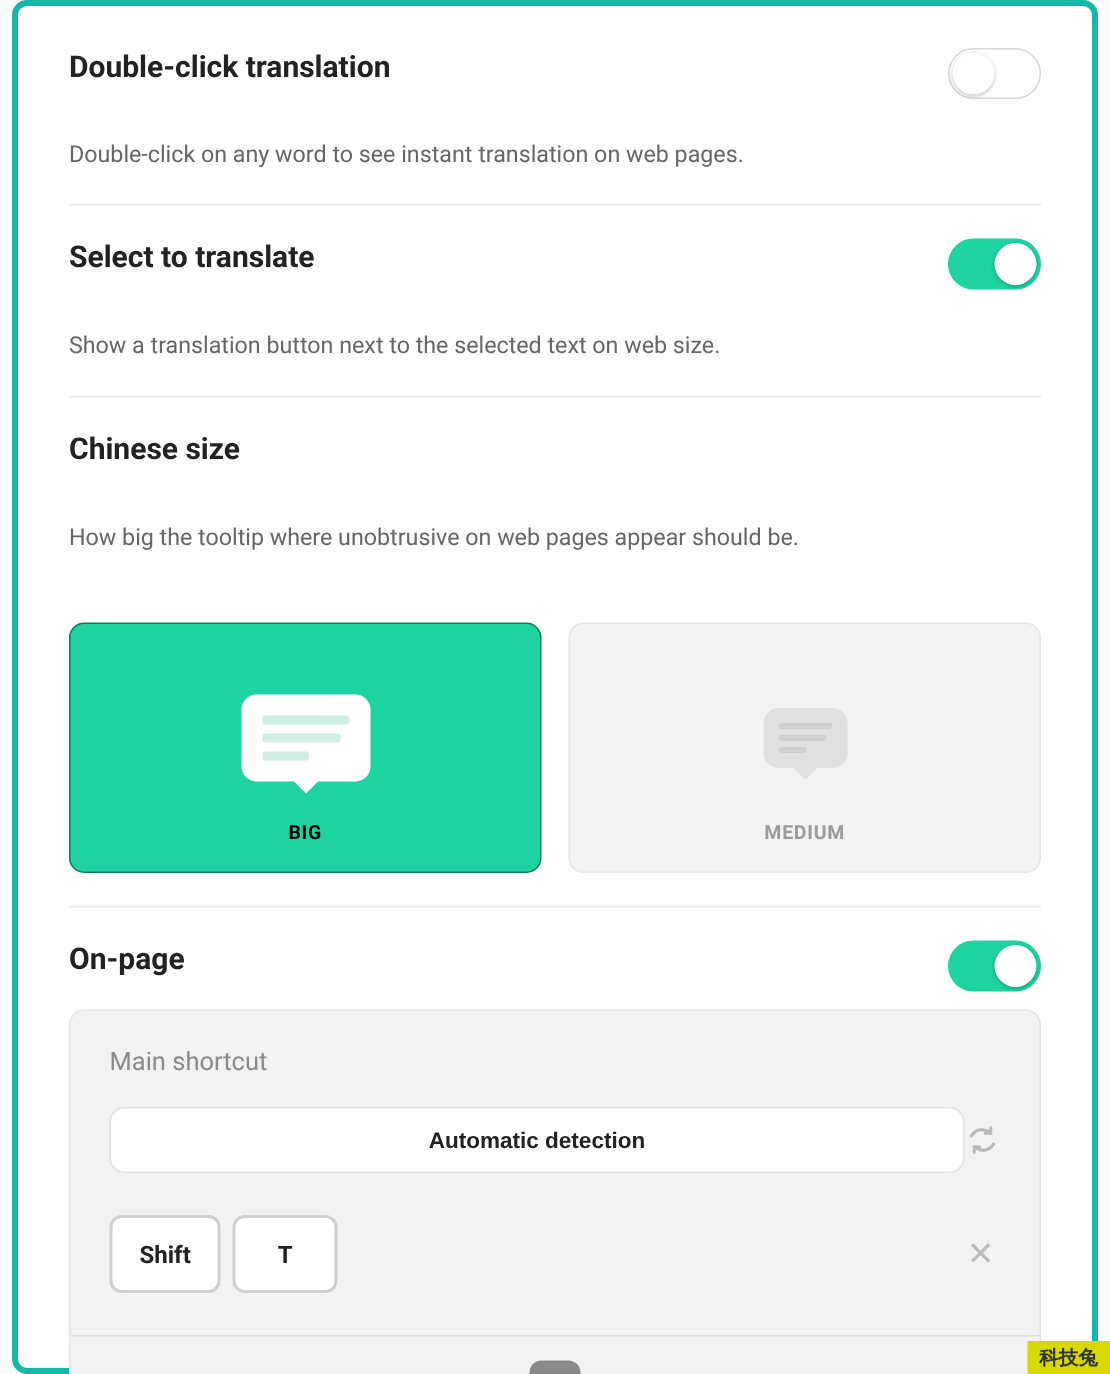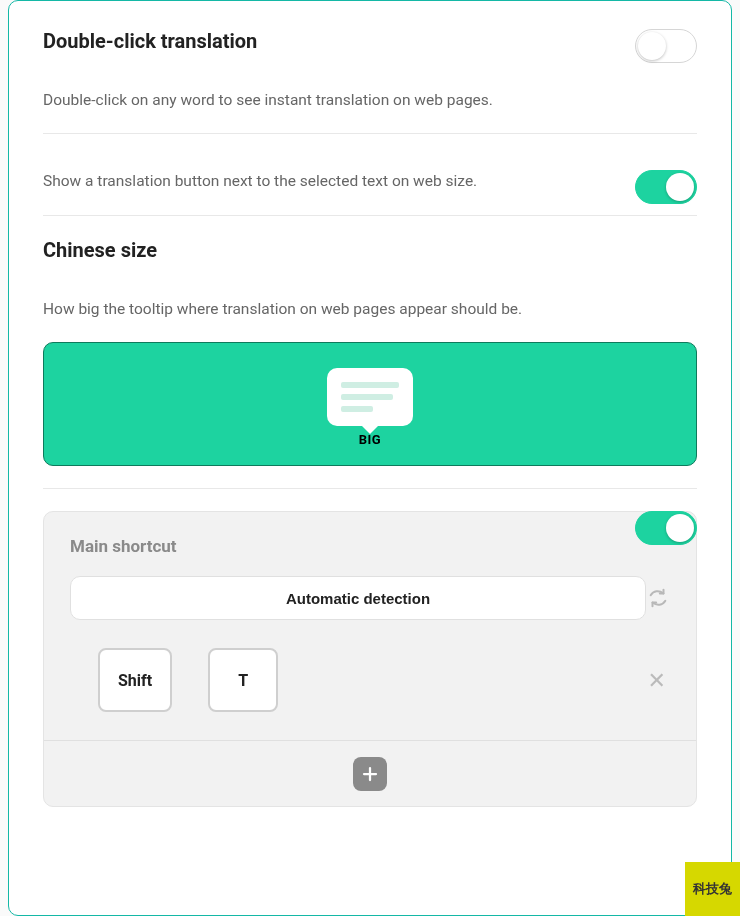--- a/index.html
+++ b/index.html
@@ -6,21 +6,21 @@
   html, body {
     width: 740px;
     height: 916px;
     font-family: -apple-system, BlinkMacSystemFont, "Segoe UI", Roboto, Helvetica, Arial, sans-serif;
     background: #fafafa;
     overflow: hidden;
   }
   .card {
     margin: 0 8px;
     background: #fff;
-    border: 1px solid #14b8a6;
+    border: 4px solid #14b8a6;
     border-radius: 10px;
     padding: 28px 34px 0 34px;
     height: 100%;
   }
   .section {
     border-bottom: 1px solid #e8e8e8;
     padding-bottom: 22px;
     margin-bottom: 22px;
     position: relative;
   }
@@ -60,29 +60,30 @@
   }
   .toggle.off .knob { left: 2px; }
   .toggle.on  .knob { right: 2px; }
   .size-row {
     display: flex;
     gap: 18px;
     margin-top: 22px;
   }
   .size-tile {
     flex: 1;
-    height: 124px;
+    height: 167px;
     border-radius: 10px;
     display: flex;
     flex-direction: column;
     align-items: center;
     justify-content: center;
     gap: 18px;
     cursor: pointer;
     position: relative;
+    margin-top: 24px;
   }
   .size-tile.selected {
     background: #1dd3a0;
     border: 1px solid #0e7a5c;
   }
   .size-tile.unselected {
     background: #f3f3f3;
     border: 1px solid #e6e6e6;
   }
   .size-tile .label {
@@ -133,21 +134,21 @@
   .shortcut-panel {
     margin-top: 22px;
     background: #f2f2f2;
     border: 1px solid #e4e4e4;
     border-radius: 10px;
     overflow: hidden;
   }
   .sp-inner { padding: 24px 26px 6px 26px; }
   .sp-title {
     font-size: 17px;
-    font-weight: 700;
+    font-weight: 400;
     color: #8a8a8a;
     margin-bottom: 20px;
   }
   .lang-row {
     display: flex;
     align-items: center;
     margin-bottom: 28px;
   }
   .lang-btn {
     flex: 1;
@@ -170,34 +171,33 @@
     cursor: pointer;
   }
   .keys-row {
     display: flex;
     align-items: center;
     gap: 8px;
     margin-bottom: 22px;
     position: relative;
   }
   .key {
-    height: 64px;
+    height: 52px;
     min-width: 70px;
     padding: 0 18px;
     background: #fff;
     border: 2px solid #cfcfcf;
     border-radius: 8px;
     font-size: 16px;
     font-weight: 700;
     color: #222;
     display: flex;
     align-items: center;
     justify-content: center;
     cursor: pointer;
-    margin-left: 28px;
   }
   .clear-x {
     position: absolute;
     right: 4px;
     color: #bbb;
     font-size: 22px;
     cursor: pointer;
   }
   .add-bar {
     border-top: 1px solid #e0e0e0;
@@ -220,59 +220,69 @@
     cursor: pointer;
   }
   .watermark {
     position: fixed;
     bottom: 0;
     right: 0;
     background: #d6d800;
     color: #333;
     font-size: 13px;
     font-weight: 600;
-    padding: 18px 8px;
+    padding: 2px 8px;
   }
 </style>
 </head>
 <body>
 
 <div class="card">
 
   <div class="section">
     <h3>Double-click translation</h3>
     <p class="desc">Double-click on any word to see instant translation on web pages.</p>
     <div class="toggle off">
       <div class="knob"></div>
     </div>
   </div>
 
   <div class="section">
+    <h3>Select to translate</h3>
     <p class="desc">Show a translation button next to the selected text on web size.</p>
     <div class="toggle on">
       <div class="knob"></div>
     </div>
   </div>
 
   <div class="section">
     <h3>Chinese size</h3>
-    <p class="desc">How big the tooltip where translation on web pages appear should be.</p>
+    <p class="desc">How big the tooltip where unobtrusive on web pages appear should be.</p>
     <div class="size-row">
       <div class="size-tile selected">
         <div class="tip-icon big selected-ic">
           <div class="line l1"></div>
             <div class="line l2"></div>
             <div class="line l3"></div>
         </div>
         <div class="label">BIG</div>
       </div>
+      <div class="size-tile unselected">
+        <div class="tip-icon medium unselected-ic">
+          <div class="line l1"></div>
+            <div class="line l2"></div>
+            <div class="line l3"></div>
+        </div>
+        <div class="label">MEDIUM</div>
+      </div>
     </div>
   </div>
 
   <div class="section no-border">
+    <h3>On-page</h3>
     <div class="toggle on">
       <div class="knob"></div>
     </div>
 
     <div class="shortcut-panel">
       <div class="sp-inner">
         <div class="sp-title">Main shortcut</div>
 
         <div class="lang-row">
           <button class="lang-btn">Automatic detection</button>

